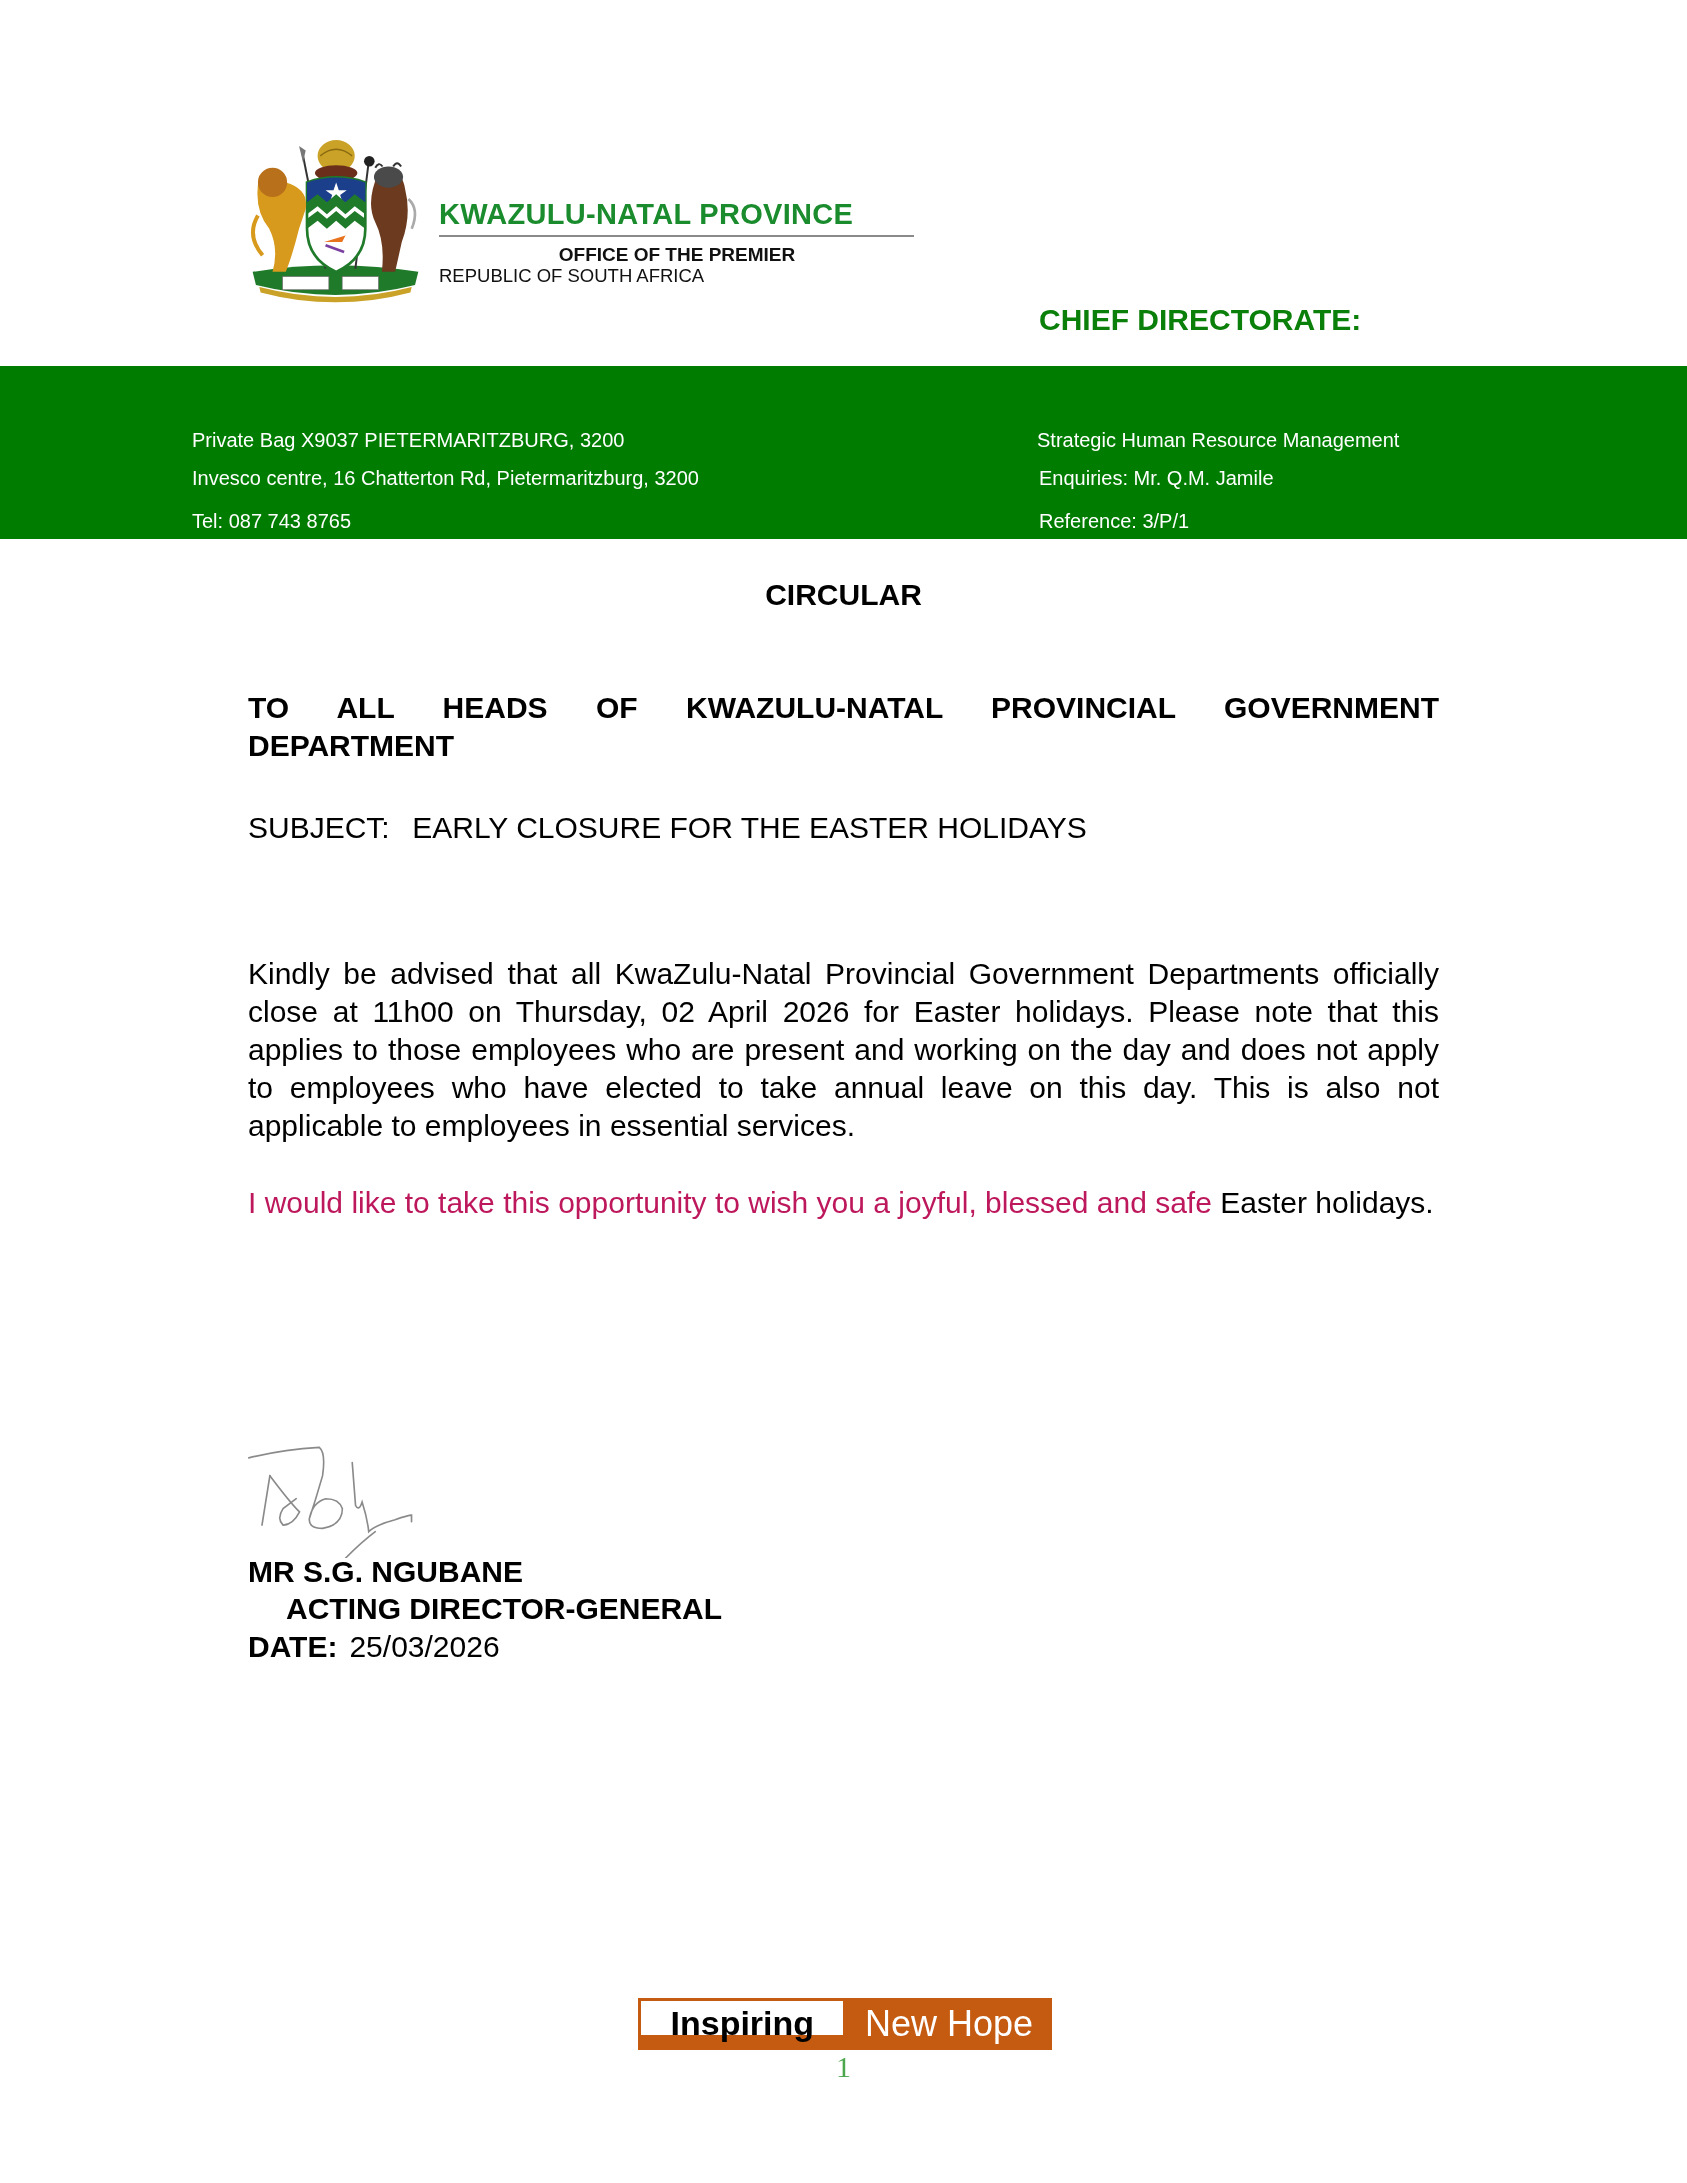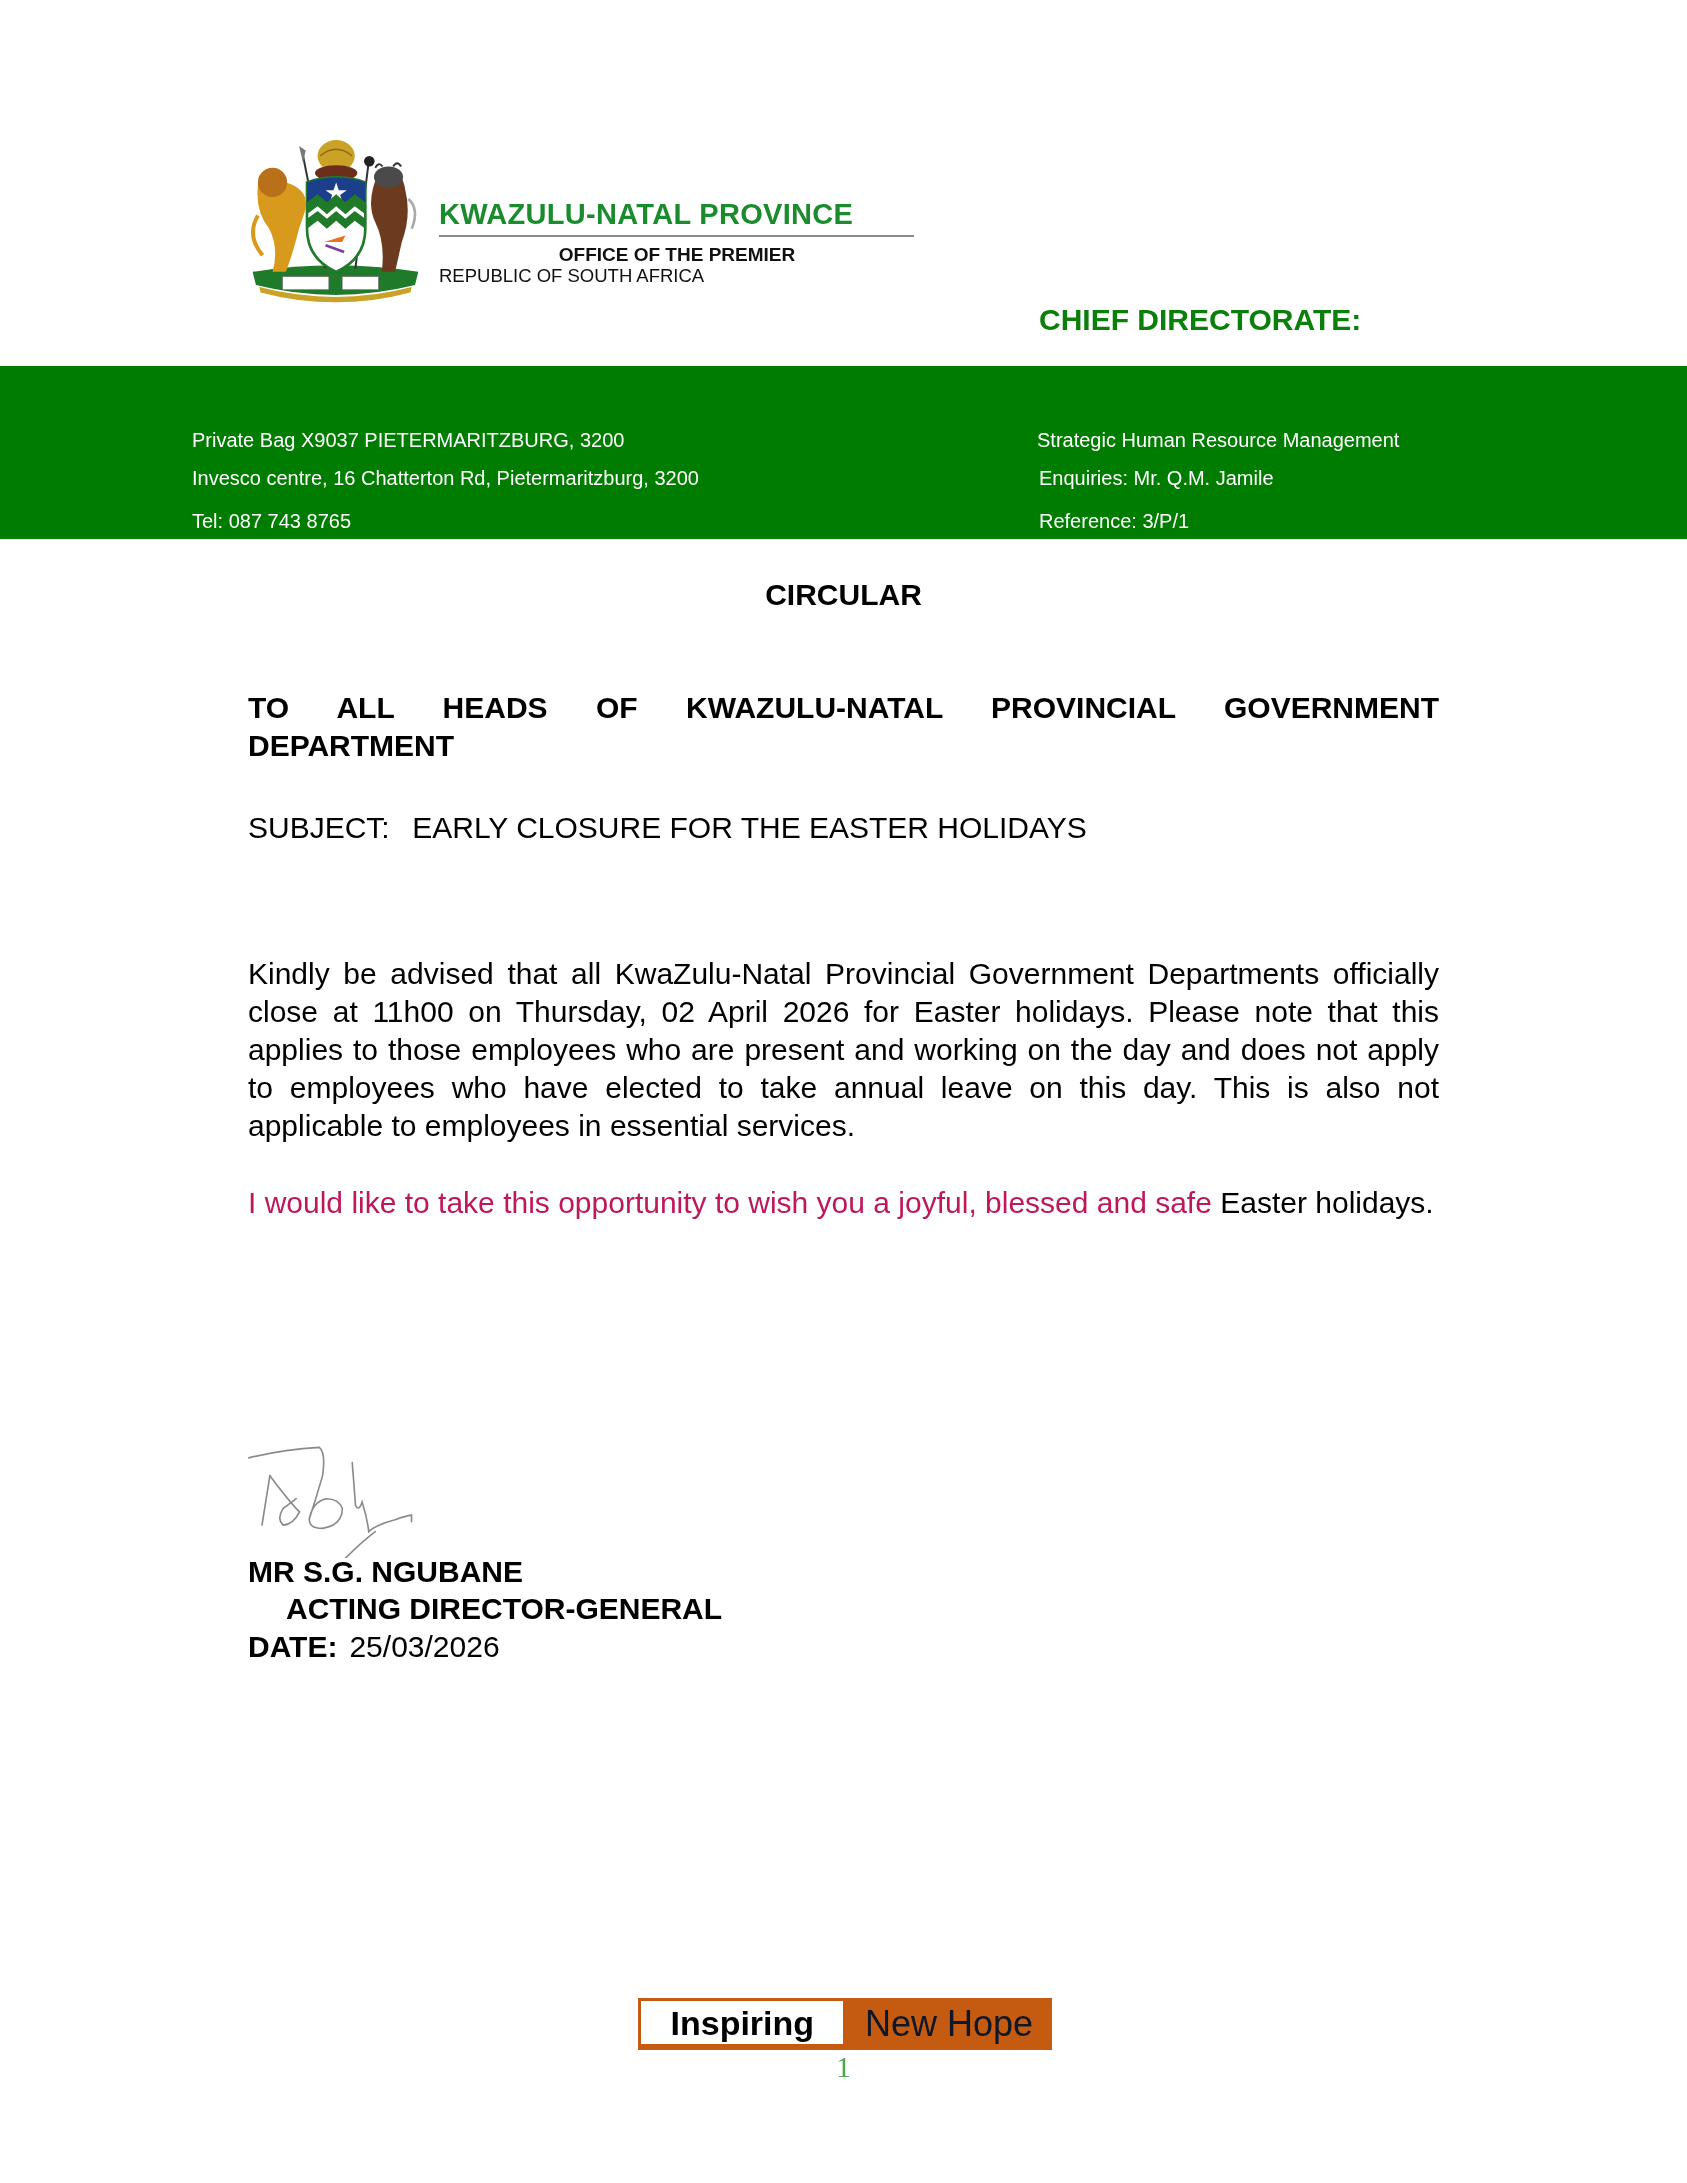--- a/index.html
+++ b/index.html
@@ -35,24 +35,24 @@
   .signature { position: absolute; left: 243px; top: 1446px; width: 258px; height: 112px; }
   .sig-name, .sig-title, .sig-date { position: absolute; left: 248px; font-size: 30px; white-space: nowrap; }
   .sig-name { top: 1555px; font-weight: bold; }
   .sig-title { top: 1592px; font-weight: bold; margin-left: 38px; }
   .sig-date { top: 1630px; }
   .sig-date .lbl { font-weight: bold; }
   .sig-date .val { margin-left: 12px; }
 
   
   .slogan { position: absolute; left: 638px; top: 1998px; width: 414px; height: 52px; background: #c55a11; }
-  .slogan .left { position: absolute; left: 3.3px; top: 3.3px; width: 202px; height: 43px; background: #fff;
+  .slogan .left { position: absolute; left: 3.3px; top: 3.3px; width: 202px; height: 34px; background: #fff;
                   font-weight: bold; font-size: 34px; line-height: 45px; text-align: center; color: #000; }
   .slogan .right { position: absolute; left: 212px; top: 0; width: 198px; height: 56px;
-                   font-size: 36px; line-height: 52px; color: #0f172a; text-align: center; }
+                   font-size: 36px; line-height: 52px; color: #ffffff; text-align: center; }
   .page-num { position: absolute; left: 0; width: 1687px; top: 2050px; text-align: center;
               font-family: "Liberation Serif", "DejaVu Serif", serif; font-size: 30px; color: #4ca64c; }
 </style>
 </head>
 <body>
 
 <div class="logo-block">
   <svg class="crest" viewBox="0 0 270 255">
 
     <path d="M10 205 Q135 185 260 205 L255 225 Q135 255 15 225 Z" fill="#1f7a2a"></path>

